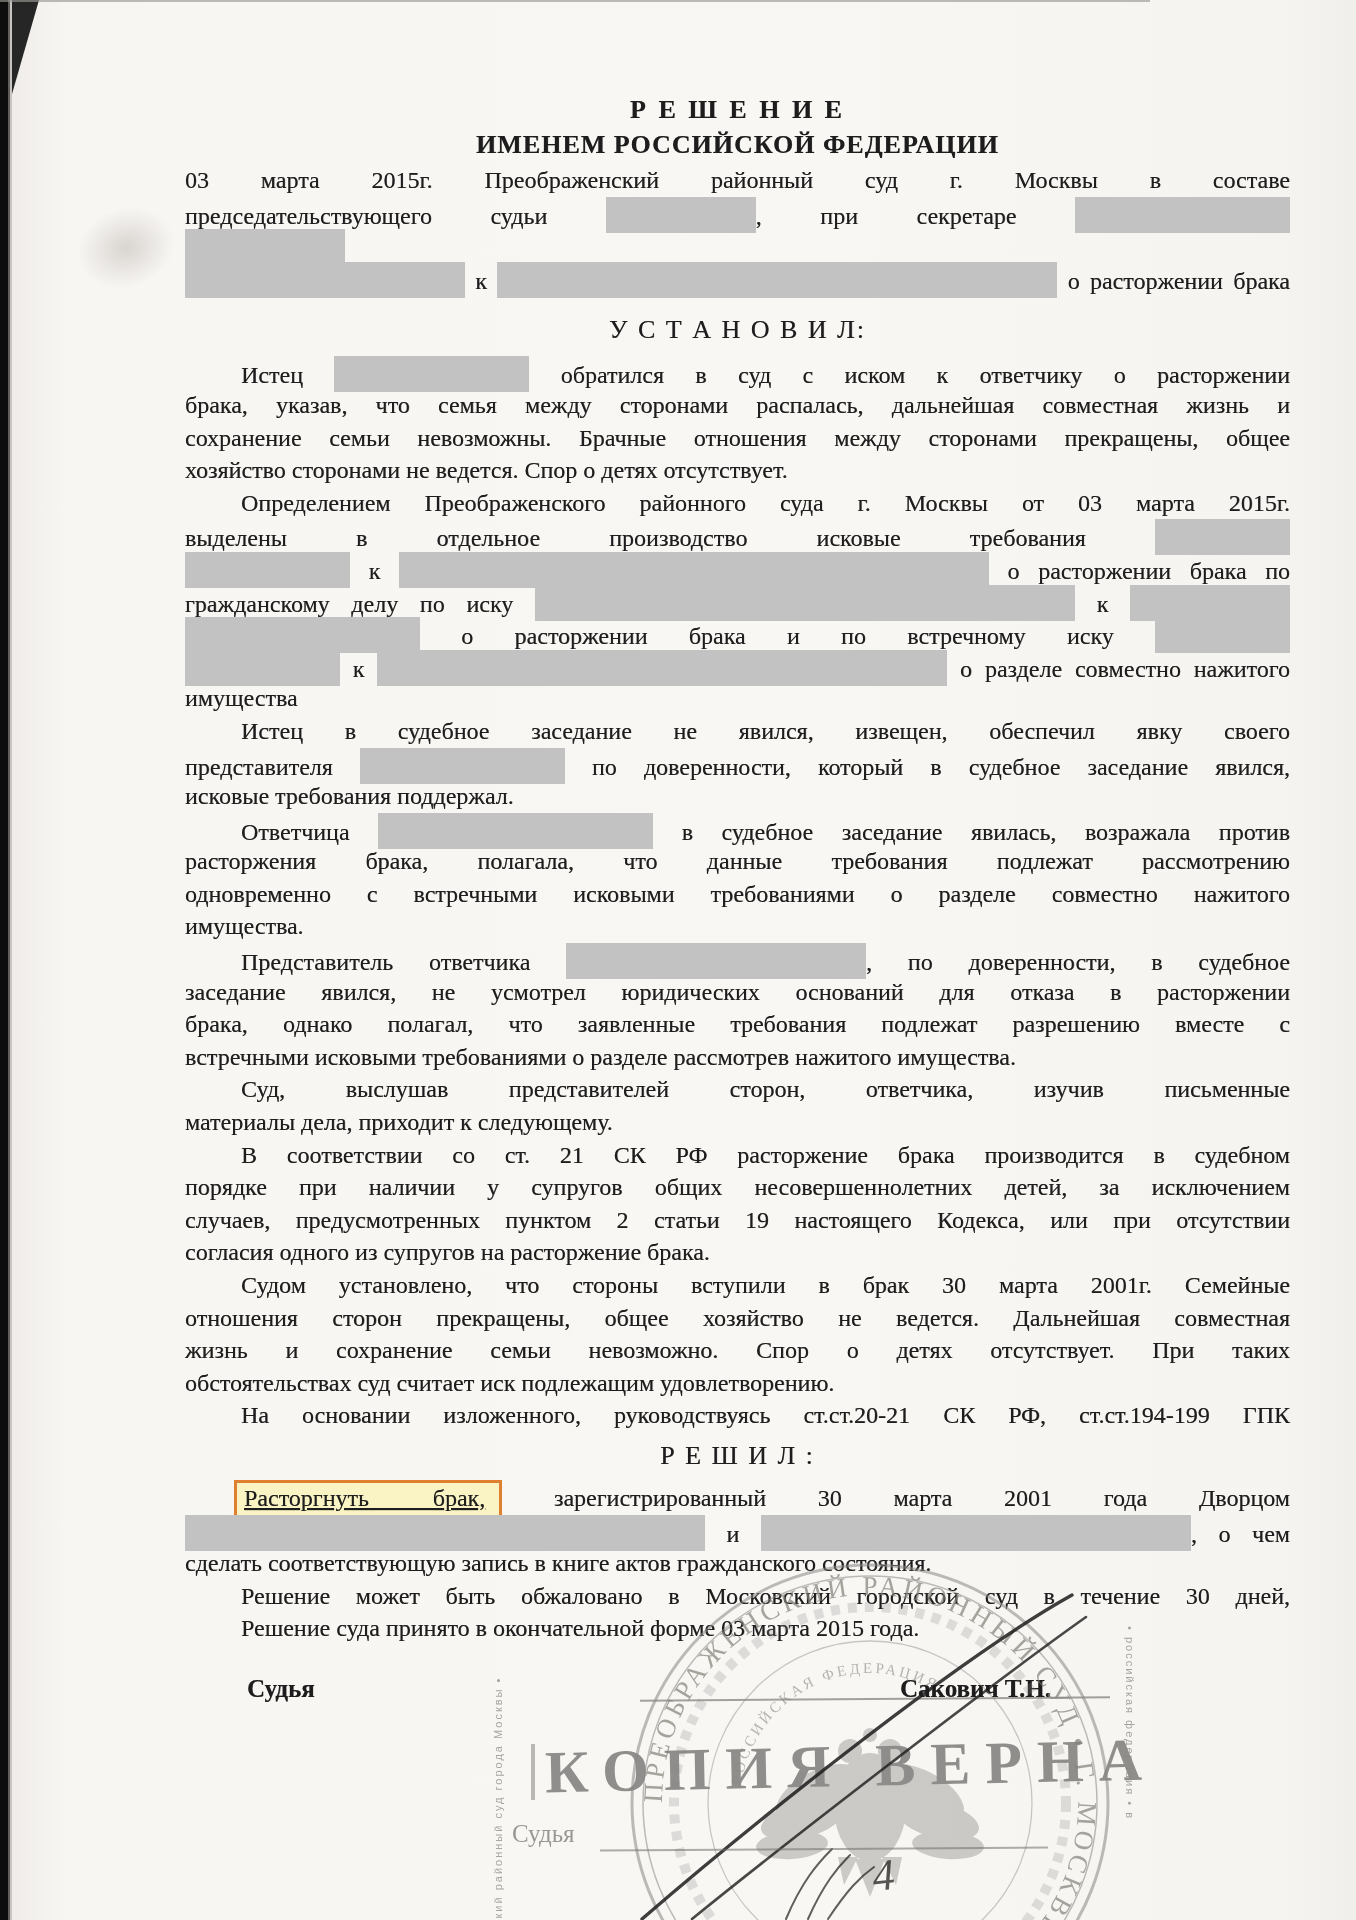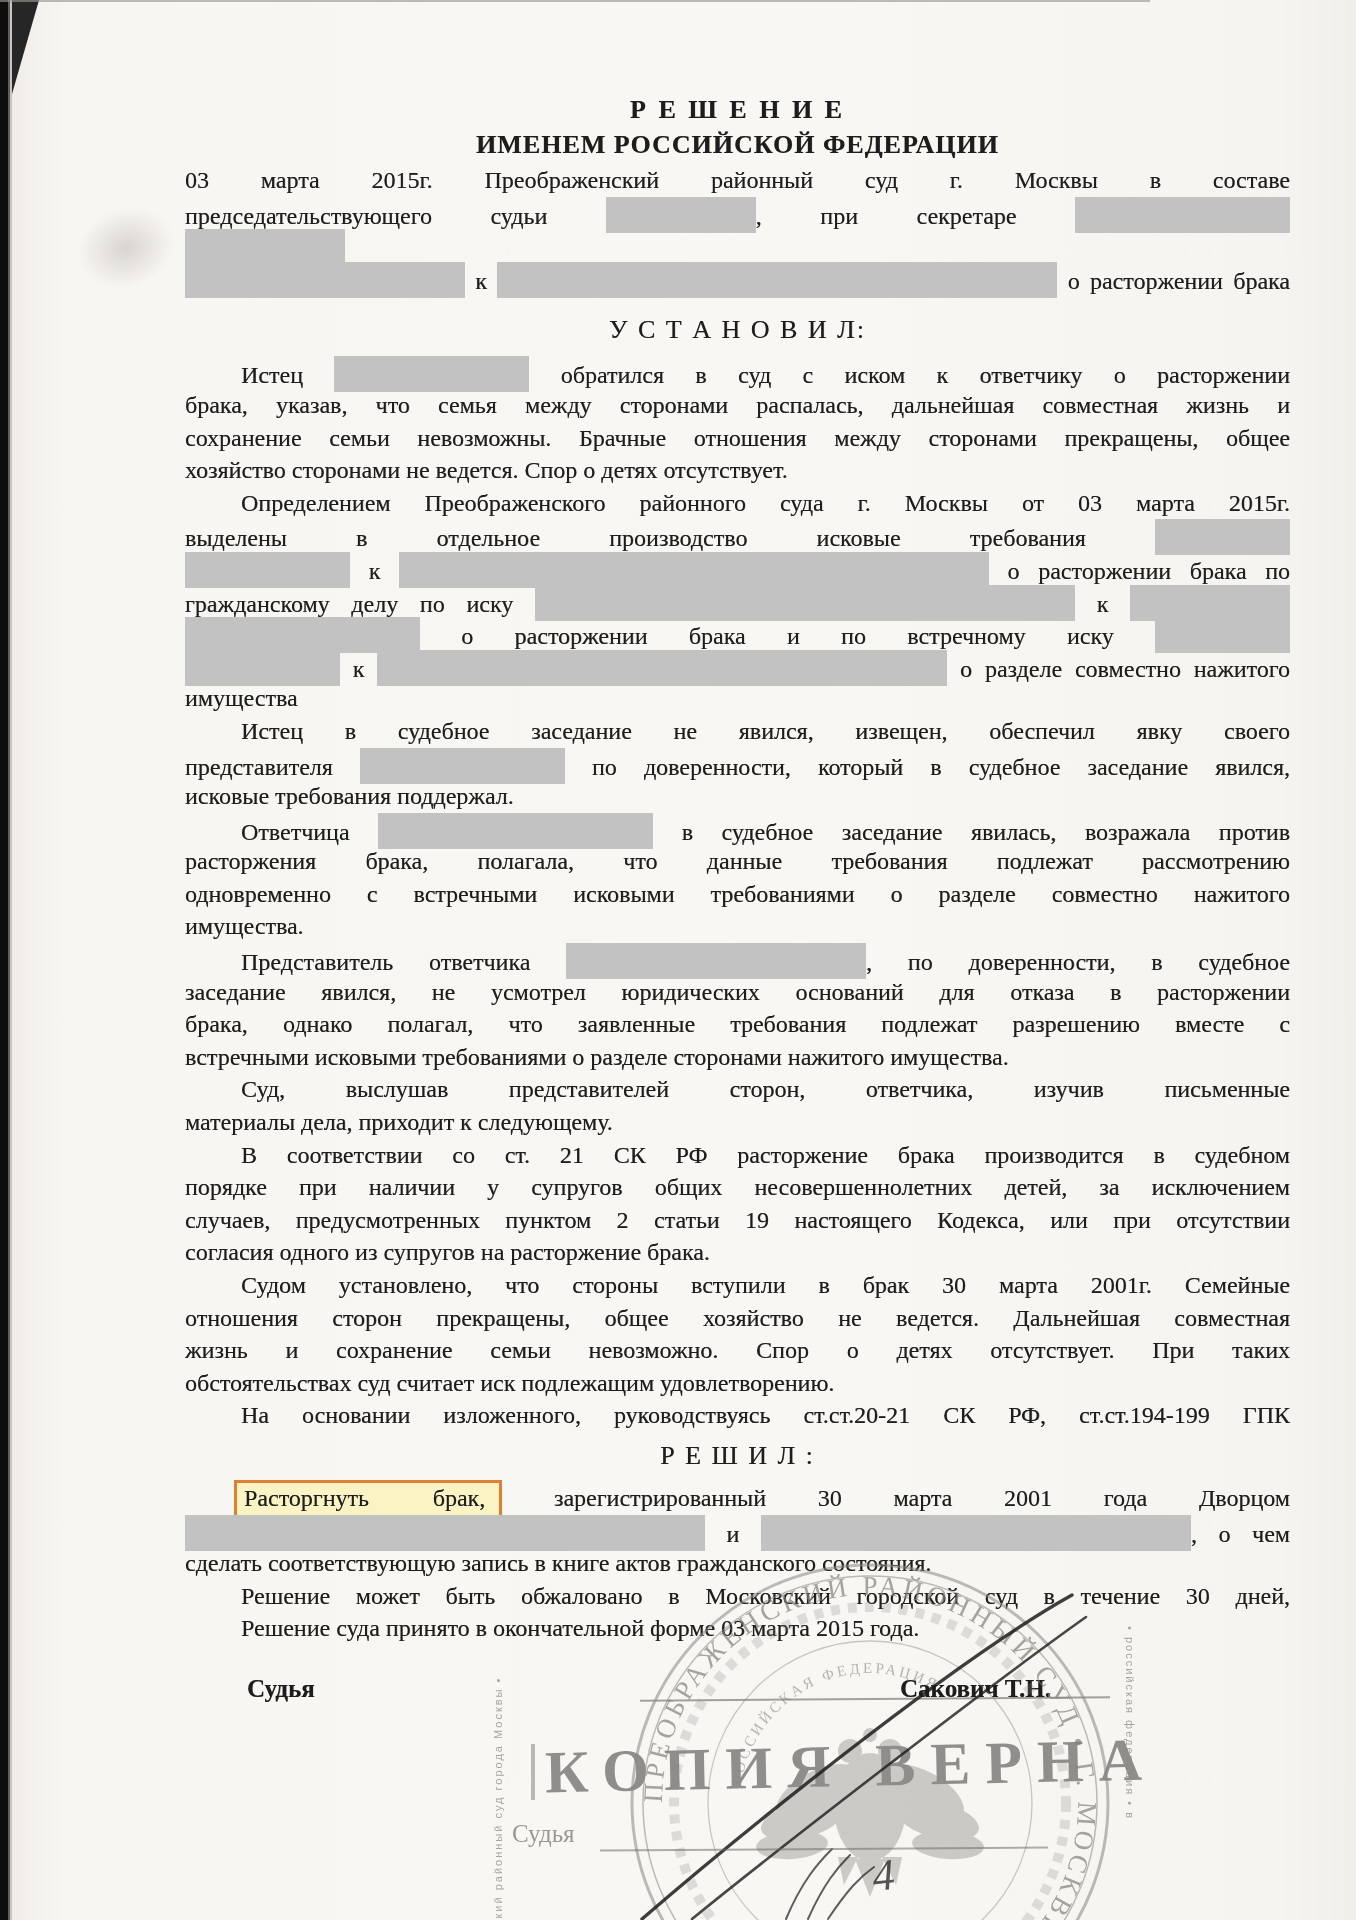--- a/index.html
+++ b/index.html
@@ -22,21 +22,21 @@
   .ln.l{text-align-last:left;}
   .ind{padding-left:56px;}
   .ttl{height:35px;text-align:right;text-align-last:center;font-weight:bold;
        font-size:26px;letter-spacing:3px;}
   .hdg{height:42px;padding-top:8px;text-align:center;text-align-last:center;
        font-weight:normal;font-size:26px;letter-spacing:2px;}
   .sp{height:12px;}
   .red{display:inline-block;background:var(--redaction,#c2c2c2);height:36px;vertical-align:-9px;}
   .grp{white-space:nowrap;}
   .hl{background:var(--hl-bg,#faf4c5);border:3px solid var(--hl-border,#df8030);
-      padding:2px 14px 4px 7px;margin-left:-7px;word-spacing:12px;}
+      padding:2px 14px 4px 7px;margin-left:-7px;word-spacing:12px;text-decoration:underline;}
   .sigrow{position:relative;height:42px;margin-top:24px;font-weight:bold;font-size:25px;}
   .sigrow .jl{position:absolute;left:62px;top:4px;}
   .sigrow .jn{position:absolute;left:715px;top:4px;}
   
   .copy-stamp{position:absolute;left:545px;top:1732px;font-family:"Liberation Serif",serif;
               font-weight:bold;font-size:60px;letter-spacing:15px;color:rgba(58,56,54,.55);
               transform:rotate(-1.2deg);white-space:nowrap;}
   .copy-bar{position:absolute;left:531px;top:1744px;width:4px;height:56px;background:#6d6b68;opacity:.45;}
   .stamp-strike{position:absolute;left:640px;top:1698px;width:470px;height:2px;background:#4c4a48;
                 opacity:.5;transform:rotate(-.4deg);}
@@ -90,21 +90,21 @@
     <div class="ln l"><span>исковые требования  поддержал.</span></div>
 
     <div class="ln ind"><span>Ответчица</span> <span class="red" style="width:275px"></span> <span>в судебное заседание явилась, возражала против</span></div>
     <div class="ln"><span>расторжения брака, полагала, что данные требования подлежат рассмотрению</span></div>
     <div class="ln"><span>одновременно с встречными исковыми требованиями о разделе совместно нажитого</span></div>
     <div class="ln l"><span>имущества.</span></div>
 
     <div class="ln ind"><span>Представитель ответчика</span> <span class="grp"><span class="red" style="width:300px"></span><span>, по доверенности, в судебное</span></span></div>
     <div class="ln"><span>заседание явился, не усмотрел юридических оснований для отказа в расторжении</span></div>
     <div class="ln"><span>брака, однако полагал, что заявленные требования подлежат разрешению вместе с</span></div>
-    <div class="ln l"><span>встречными исковыми требованиями о разделе сторонами нажитого имущества.</span></div>
+    <div class="ln l"><span>встречными исковыми требованиями о разделе рассмотрев нажитого имущества.</span></div>
 
     <div class="ln ind"><span>Суд, выслушав представителей сторон, ответчика, изучив письменные</span></div>
     <div class="ln l"><span>материалы дела, приходит к следующему.</span></div>
 
     <div class="ln ind"><span>В соответствии со ст. 21 СК РФ расторжение брака производится в судебном</span></div>
     <div class="ln"><span>порядке при наличии у супругов общих несовершеннолетних детей, за исключением</span></div>
     <div class="ln"><span>случаев, предусмотренных пунктом 2 статьи 19 настоящего Кодекса, или при отсутствии</span></div>
     <div class="ln l"><span>согласия одного из супругов на расторжение брака.</span></div>
 
     <div class="ln ind"><span>Судом установлено, что стороны вступили в брак 30 марта 2001г. Семейные</span></div>

